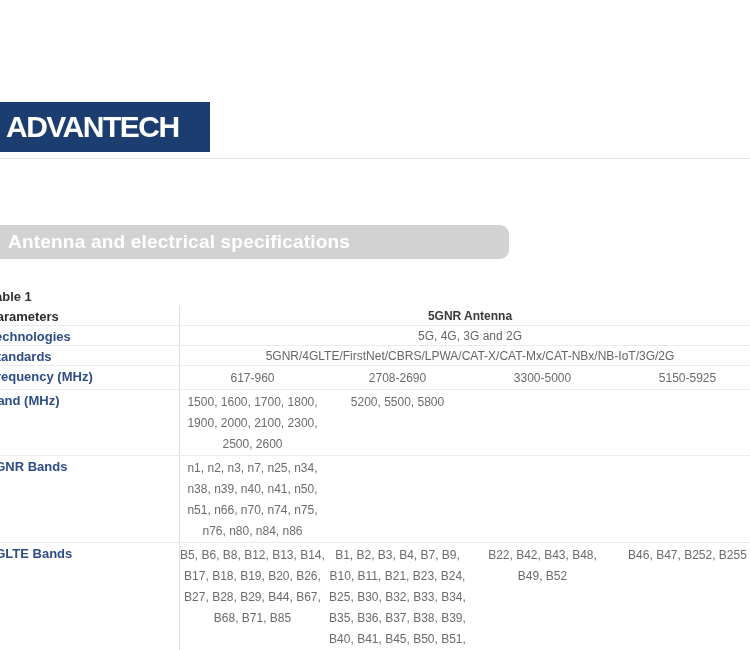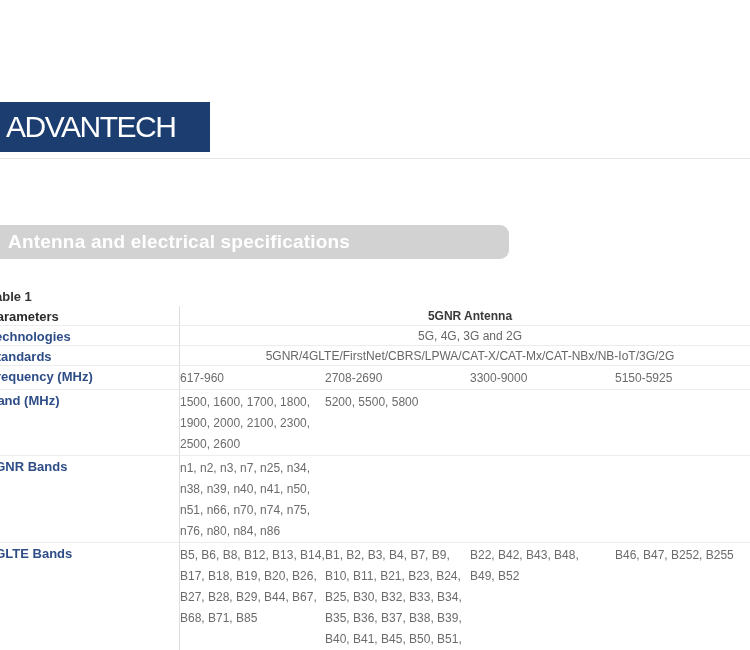--- a/index.html
+++ b/index.html
@@ -14,21 +14,21 @@
   .page { position: absolute; left: -12px; top: 0; width: 790px; height: 650px; }
 
   .logo-box {
     position: absolute; left: 0; top: 102px;
     width: 222px; height: 50px;
     background: #1B3D70;
     display: flex; align-items: center;
     padding-left: 18px; box-sizing: border-box;
   }
   .logo-text {
-    color: #ffffff; font-weight: normal; font-size: 30px;
+    color: #ffffff; font-weight: bold; font-size: 30px;
     letter-spacing: -1.5px; line-height: 1;
     font-family: "Liberation Sans", sans-serif;
   }
   .top-divider {
     position: absolute; left: 0; top: 158px; width: 790px; height: 1px;
     background: #e5e5e5;
   }
   .section-banner {
     position: absolute; left: 0; top: 225px;
     width: 521px; height: 34px;
@@ -67,20 +67,21 @@
   .t-label.blue { color: #2e4d87; }
   .t-span {
     width: 580px; flex: 0 0 580px;
     text-align: center;
     font-size: 12px; color: #666666;
     padding-top: 3px; box-sizing: border-box;
   }
   .t-span.bold { font-weight: bold; color: #3a3a3a; }
   .t-cell {
     width: 145px; flex: 0 0 145px;
+    text-align: center;
     font-size: 12px; color: #6b6b6b;
     line-height: 21px;
     padding-top: 2px; box-sizing: border-box;
     white-space: pre-line;
   }
   .h20 { min-height: 20px; }
   .h60 { min-height: 60px; }
   .h80 { min-height: 80px; }
   .hlast { min-height: 140px; }
 </style>
@@ -116,21 +117,21 @@
 
       <div class="t-row h20">
         <div class="t-label blue">Standards</div>
         <div class="t-span">5GNR/4GLTE/FirstNet/CBRS/LPWA/CAT-X/CAT-Mx/CAT-NBx/NB-IoT/3G/2G</div>
       </div>
 
       <div class="t-row h20">
         <div class="t-label blue">Frequency (MHz)</div>
         <div class="t-cell">617-960</div>
         <div class="t-cell">2708-2690</div>
-        <div class="t-cell">3300-9000</div>
+        <div class="t-cell">3300-5000</div>
         <div class="t-cell">5150-5925</div>
       </div>
 
       <div class="t-row h60">
         <div class="t-label blue">Band (MHz)</div>
         <div class="t-cell">1500, 1600, 1700, 1800,
 1900, 2000, 2100, 2300,
 2500, 2600</div>
         <div class="t-cell">5200, 5500, 5800</div>
       </div>

